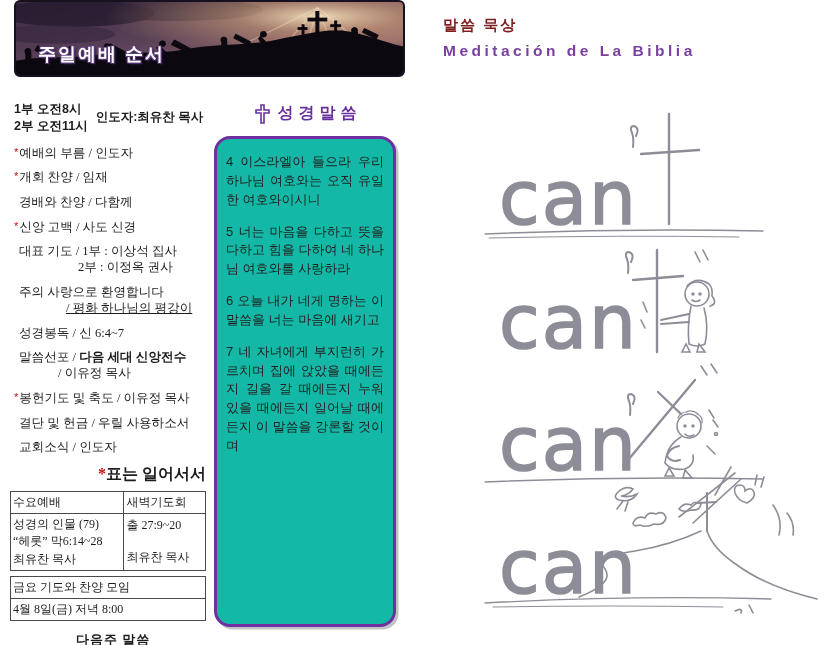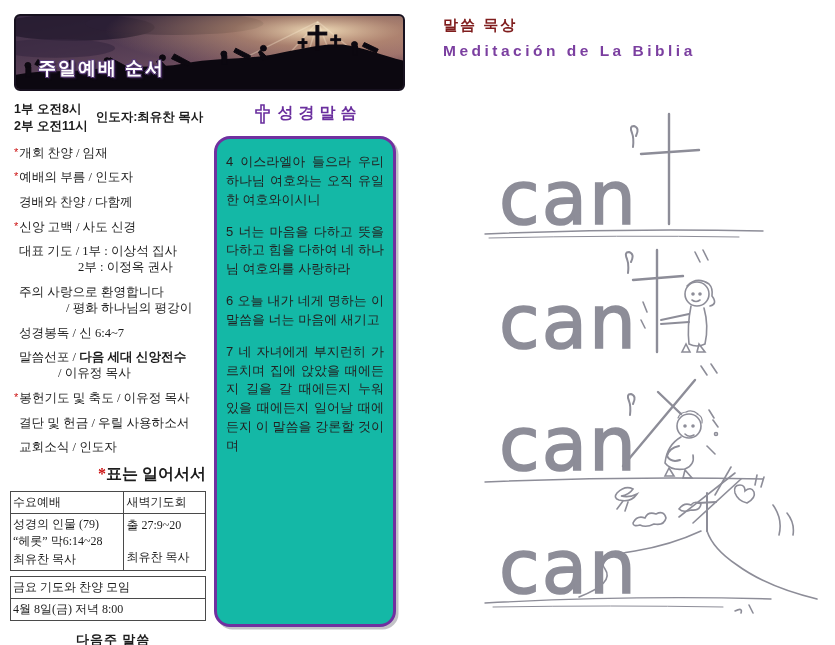--- a/index.html
+++ b/index.html
@@ -1,39 +1,39 @@
 <!DOCTYPE html>
 <html><head>
 <meta charset="utf-8">
 <style>
   * { margin:0; padding:0; box-sizing:border-box; }
   html,body { width:835px; height:645px; background:#ffffff; overflow:hidden;
               font-family:"Liberation Serif","DejaVu Serif",serif; color:#1c1c1c; }
   .abs { position:absolute; }
 
   
-  .banner { left:14px; top:14px; width:391px; height:77px; border:2px solid #17111f;
+  .banner { left:14px; top:0; width:391px; height:77px; border:2px solid #17111f;
             border-radius:6px; overflow:hidden; background:#000000; }
   .banner svg { display:block; width:100%; height:100%; }
   .banner-title { left:22px; top:40px; color:#ffffff; font-family:"Liberation Sans",sans-serif;
             font-weight:bold; font-size:18px; letter-spacing:2px;
             text-shadow:1px 1px 0 #5b3d7a, -1px 1px 0 #5b3d7a, 1px -1px 0 #5b3d7a, -1px -1px 0 #5b3d7a, 2px 2px 2px #2a1a3a; }
 
   
   .left-col { left:14px; top:101px; width:198px; }
   .schedule { display:flex; align-items:center; font-family:"Liberation Sans",sans-serif;
               font-weight:bold; font-size:12.5px; margin-bottom:10px; }
   .schedule .times { line-height:1.35; }
   .schedule .leader { margin-left:8px; }
   .order-item { font-size:12.6px; line-height:1.28; margin-bottom:8.5px; }
   .order-item .star { color:#cc1111; font-family:"Liberation Sans",sans-serif; font-size:11px;
               vertical-align:1px; margin-right:1px; }
   .order-item .nostar { display:inline-block; width:5px; }
   .l2 { display:block; }
-  .ind64 { margin-left:64px; }  .ind48 { margin-left:52px; }  .ind40 { margin-left:44px; }
+  .ind64 { margin-left:64px; }  .ind48 { margin-left:52px;text-decoration:underline; }  .ind40 { margin-left:44px; }
   .bold { font-weight:bold; }
   .stand-note { text-align:right; font-size:16px; font-weight:bold; margin:2px 6px 6px 0; }
   .stand-note .star { color:#cc1111; }
 
   table.sched { border-collapse:collapse; width:196px; font-size:12px; text-align:left;
                 margin-left:-4px; }
   table.sched td, table.sched th { border:1px solid #4a4a4a; padding:2px 2px; font-weight:normal; }
   table.sched .cellline { line-height:1.45; }
   .tbl-gap { height:5px; }
 
@@ -123,22 +123,22 @@
 
 <div class="abs left-col">
   <div class="schedule">
     <div class="times">
       <div>1부 오전8시</div>
       <div>2부 오전11시</div>
     </div>
     <div class="leader">인도자:최유찬 목사</div>
   </div>
 
+  <div class="order-item"><span class="star">*</span><span>예배의 부름 / 인도자</span></div>
   <div class="order-item"><span class="star">*</span><span>개회 찬양 / 임재</span></div>
-  <div class="order-item"><span class="star">*</span><span>예배의 부름 / 인도자</span></div>
   <div class="order-item"><span class="nostar"></span><span>경배와 찬양 / 다함께</span></div>
   <div class="order-item"><span class="star">*</span><span>신앙 고백 / 사도 신경</span></div>
   <div class="order-item"><span class="nostar"></span><span>대표 기도 / 1부 : 이상석 집사</span><span class="l2 ind64">2부 : 이정옥 권사</span></div>
   <div class="order-item"><span class="nostar"></span><span>주의 사랑으로 환영합니다</span><span class="l2 ind48">/ 평화 하나님의 평강이</span></div>
   <div class="order-item"><span class="nostar"></span><span>성경봉독 / 신 6:4~7</span></div>
   <div class="order-item"><span class="nostar"></span><span>말씀선포 / </span><span class="bold">다음 세대 신앙전수</span><span class="l2 ind40">/ 이유정 목사</span></div>
   <div class="order-item"><span class="star">*</span><span>봉헌기도 및 축도 / 이유정 목사</span></div>
   <div class="order-item"><span class="nostar"></span><span>결단 및 헌금 / 우릴 사용하소서</span></div>
   <div class="order-item"><span class="nostar"></span><span>교회소식 / 인도자</span></div>
 

